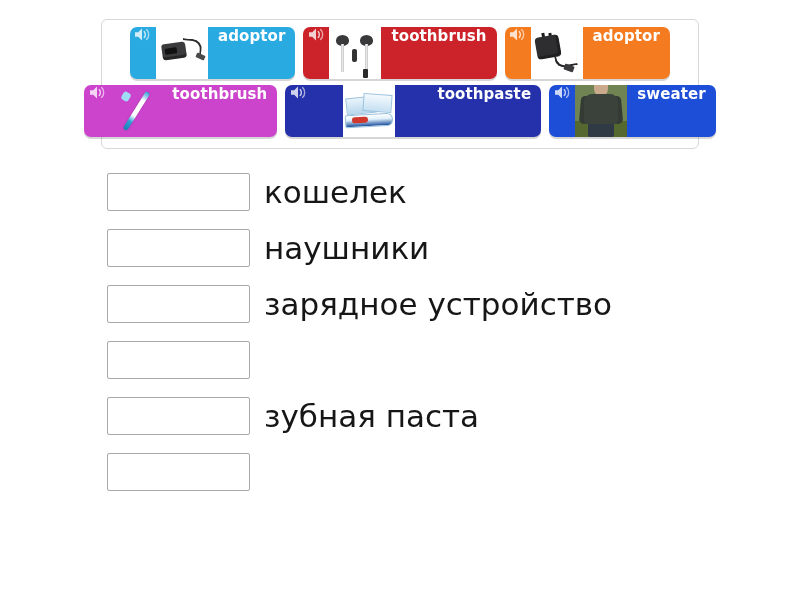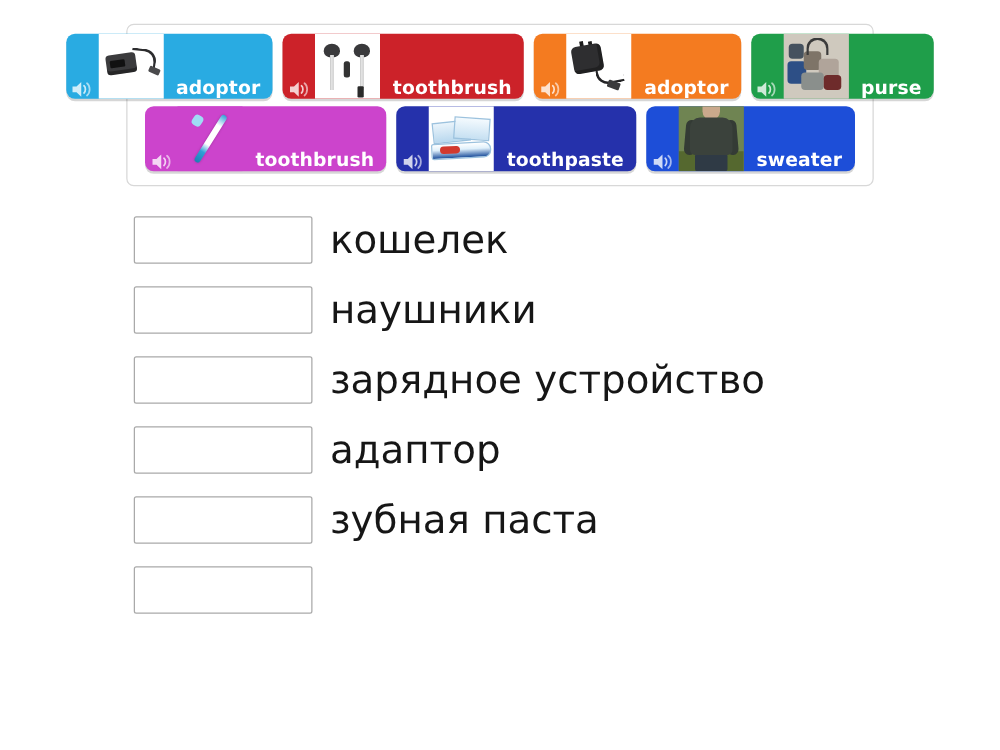--- a/index.html
+++ b/index.html
@@ -26,21 +26,21 @@
     justify-content: center;
     gap: 8px;
     height: 52px;
     margin-bottom: 6px;
   }
   .tile {
     position: relative;
     height: 52px;
     border-radius: 7px;
     display: flex;
-    align-items: flex-end;
+    align-items: flex-start;
     overflow: hidden;
     box-shadow: 0 2px 0 rgba(0,0,0,0.16);
     cursor: pointer;
     flex: 0 0 auto;
   }
   .spk {
     flex: 0 0 auto;
     width: 26px;
     display: flex;
     align-items: center;
@@ -298,41 +298,20 @@
           <i class="prong a"></i>
             <i class="prong b"></i>
           <i class="brick"></i>
             <i class="cord"></i>
             <i class="tip"></i>
         </span>
       </span>
       <span class="tile-label">adoptor</span>
     </div>
 
-    <div class="tile" id="tile-purse" style="background: rgb(31, 158, 74);">
-      <span class="spk">
-        <svg width="17" height="15" viewBox="0 0 17 15" aria-hidden="true">
-          <path d="M1 5.2h3.2L8 1.6v11.8L4.2 9.8H1z" fill="#ffffff" opacity=".92"></path>
-          <path d="M10.2 4.6c1.5 1.1 1.5 4.7 0 5.8" stroke="#ffffff" stroke-width="1.4" fill="none" opacity=".9" stroke-linecap="round"></path>
-          <path d="M12.6 2.6c2.8 2 2.8 7.8 0 9.8" stroke="#ffffff" stroke-width="1.4" fill="none" opacity=".7" stroke-linecap="round"></path>
-        </svg>
-      </span>
-      <span class="thumb" style="background: rgb(207, 201, 190);">
-        <span class="art art-purse">
-          <i class="b6"></i>
-            <i class="b1"></i>
-            <i class="b2"></i>
-            <i class="b3"></i>
-          <i class="b4"></i>
-            <i class="b5"></i>
-            <i class="strap"></i>
-        </span>
-      </span>
-      <span class="tile-label">purse</span>
-    </div>
 
   </div>
 
   <div class="tile-row">
 
     <div class="tile" id="tile-toothbrush" style="background: rgb(204, 68, 204);">
       <span class="spk">
         <svg width="17" height="15" viewBox="0 0 17 15" aria-hidden="true">
           <path d="M1 5.2h3.2L8 1.6v11.8L4.2 9.8H1z" fill="#ffffff" opacity=".92"></path>
           <path d="M10.2 4.6c1.5 1.1 1.5 4.7 0 5.8" stroke="#ffffff" stroke-width="1.4" fill="none" opacity=".9" stroke-linecap="round"></path>
@@ -341,21 +320,21 @@
       </span>
       <span class="thumb blend" style="background: rgb(204, 68, 204);">
         <span class="art art-toothbrush">
           <i class="handle"></i>
             <i class="head"></i>
         </span>
       </span>
       <span class="tile-label">toothbrush</span>
     </div>
 
-    <div class="tile" id="tile-toothpaste" style="background: rgb(37, 49, 171);">
+    <div class="tile" id="tile-toothpaste" style="background: rgb(37, 49, 171); gap: 32px;">
       <span class="spk">
         <svg width="17" height="15" viewBox="0 0 17 15" aria-hidden="true">
           <path d="M1 5.2h3.2L8 1.6v11.8L4.2 9.8H1z" fill="#ffffff" opacity=".92"></path>
           <path d="M10.2 4.6c1.5 1.1 1.5 4.7 0 5.8" stroke="#ffffff" stroke-width="1.4" fill="none" opacity=".9" stroke-linecap="round"></path>
           <path d="M12.6 2.6c2.8 2 2.8 7.8 0 9.8" stroke="#ffffff" stroke-width="1.4" fill="none" opacity=".7" stroke-linecap="round"></path>
         </svg>
       </span>
       <span class="thumb" style="background: rgb(255, 255, 255);">
         <span class="art art-toothpaste">
           <i class="boxA"></i>
@@ -404,21 +383,20 @@
     <div class="answer-word">наушники</div>
   </div>
 
   <div class="answer-row">
     <div class="drop-box" style="border-color: rgb(169, 169, 169);"></div>
     <div class="answer-word">зарядное устройство</div>
   </div>
 
   <div class="answer-row">
     <div class="drop-box" style="border-color: rgb(169, 169, 169);"></div>
-    <div class="answer-word">адаптор</div>
   </div>
 
   <div class="answer-row">
     <div class="drop-box" style="border-color: rgb(169, 169, 169);"></div>
     <div class="answer-word">зубная паста</div>
   </div>
 
   <div class="answer-row">
     <div class="drop-box" style="border-color: rgb(169, 169, 169);"></div>
   </div>

